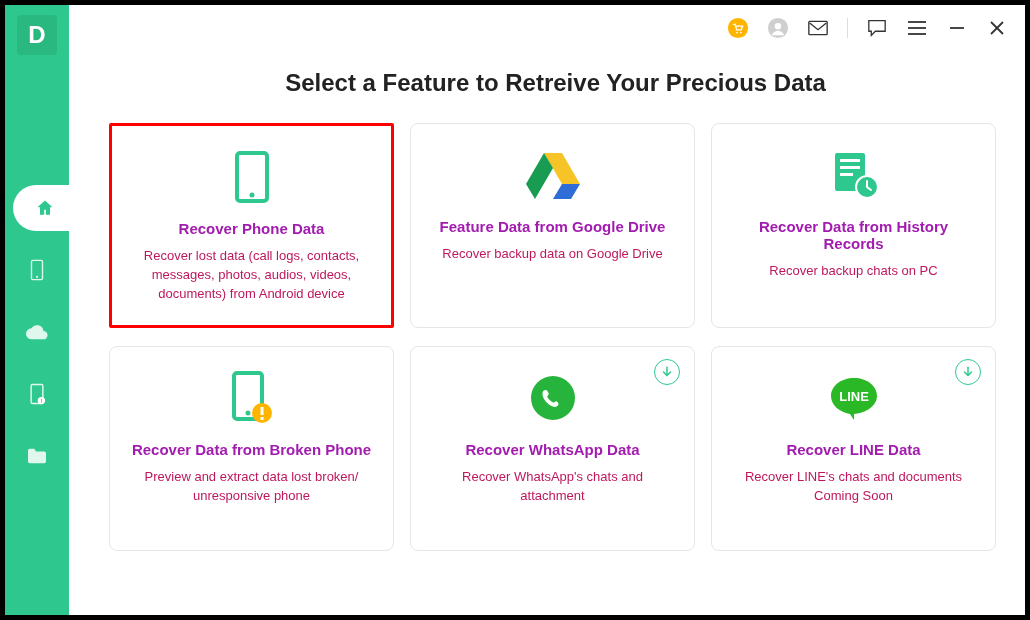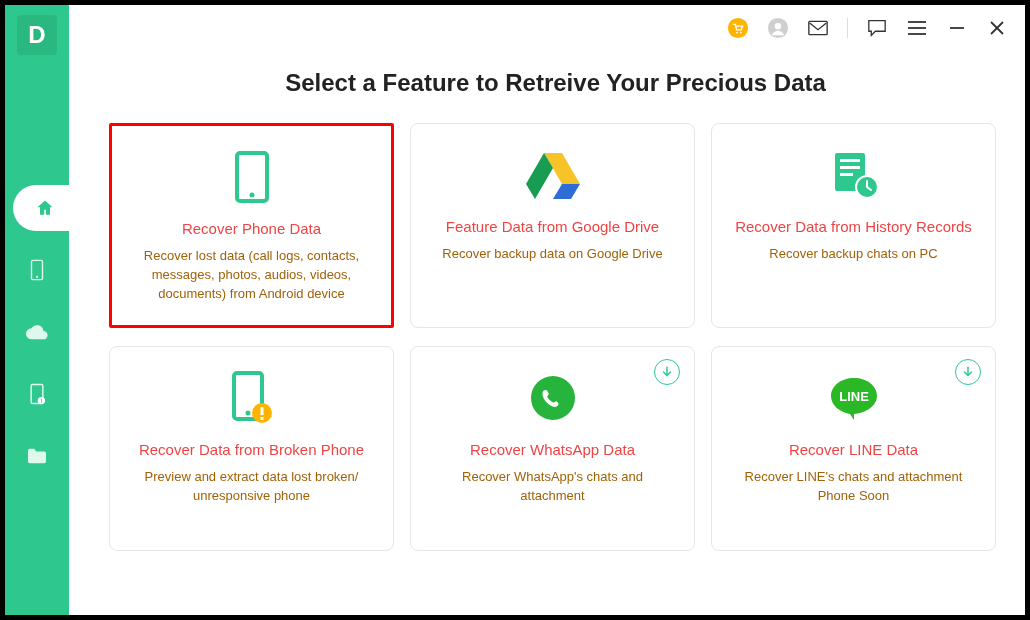--- a/index.html
+++ b/index.html
@@ -15,22 +15,22 @@
   
   .main { flex: 1; display: flex; flex-direction: column; }
   .topbar { height: 46px; display:flex; align-items:center; justify-content:flex-end; padding: 0 18px; gap: 18px; }
   .topbar .sep { width:1px; height:20px; background:#ddd; }
   .tb-ic { cursor:pointer; display:flex; align-items:center; justify-content:center; width:22px; height:22px; }
   .title { text-align:center; font-size: 24px; font-weight: 700; color:#222; margin: 18px 0 26px 0; padding-left: 16px; }
   .grid { display:grid; grid-template-columns: repeat(3, 285px); grid-auto-rows: 205px; gap: 18px 16px; padding: 0 30px 0 40px; }
   .card { border: 1px solid #e6e6e6; border-radius: 8px; padding: 22px 18px 12px 18px; display:flex; flex-direction:column; align-items:center; text-align:center; position:relative; cursor:pointer; }
   .card.selected { border: 3px solid #ff0000; border-radius: 2px; }
   .card-icon { height: 58px; margin-bottom: 14px; display:flex; align-items:center; justify-content:center; }
-  .card-title { font-size: 15px; font-weight: 400; color:#ef4444; margin-bottom: 10px; }
-  .card-desc { font-size: 13px; color: #a16207; line-height: 1.45; }
+  .card-title { font-size: 15px; font-weight: 700; color:#a21caf; margin-bottom: 10px; }
+  .card-desc { font-size: 13px; color: #be185d; line-height: 1.45; }
   .dl-badge { position:absolute; top:12px; right:14px; width:26px; height:26px; border:1.5px solid #2ec88f; border-radius:50%; display:flex; align-items:center; justify-content:center; }
   .dl-badge svg { width:14px; height:14px; }
 </style>
 </head>
 <body>
 
 <div class="frame">
 
   <div class="sidebar">
     <div class="logo-box">D</div>
@@ -196,17 +196,17 @@
               <polyline points="6 12 12 18 18 12"></polyline>
             </svg>
         </div>
         <div class="card-icon">
           <svg width="50" height="48" viewBox="0 0 50 48">
               <path d="M25 4C12 4 2 12 2 22c0 9 8 16 19 18l4 6v-6c13-1 23-9 23-18C48 12 38 4 25 4z" fill="#2bb826"></path>
               <text x="25" y="27" text-anchor="middle" font-family="Arial" font-size="13" font-weight="900" fill="#fff">LINE</text>
             </svg>
         </div>
         <div class="card-title">Recover LINE Data</div>
-        <div class="card-desc">Recover LINE's chats and attachment Phone Soon</div>
+        <div class="card-desc">Recover LINE's chats and documents Coming Soon</div>
       </div>
     </div>
   </div>
 </div>
 
 </body></html>

